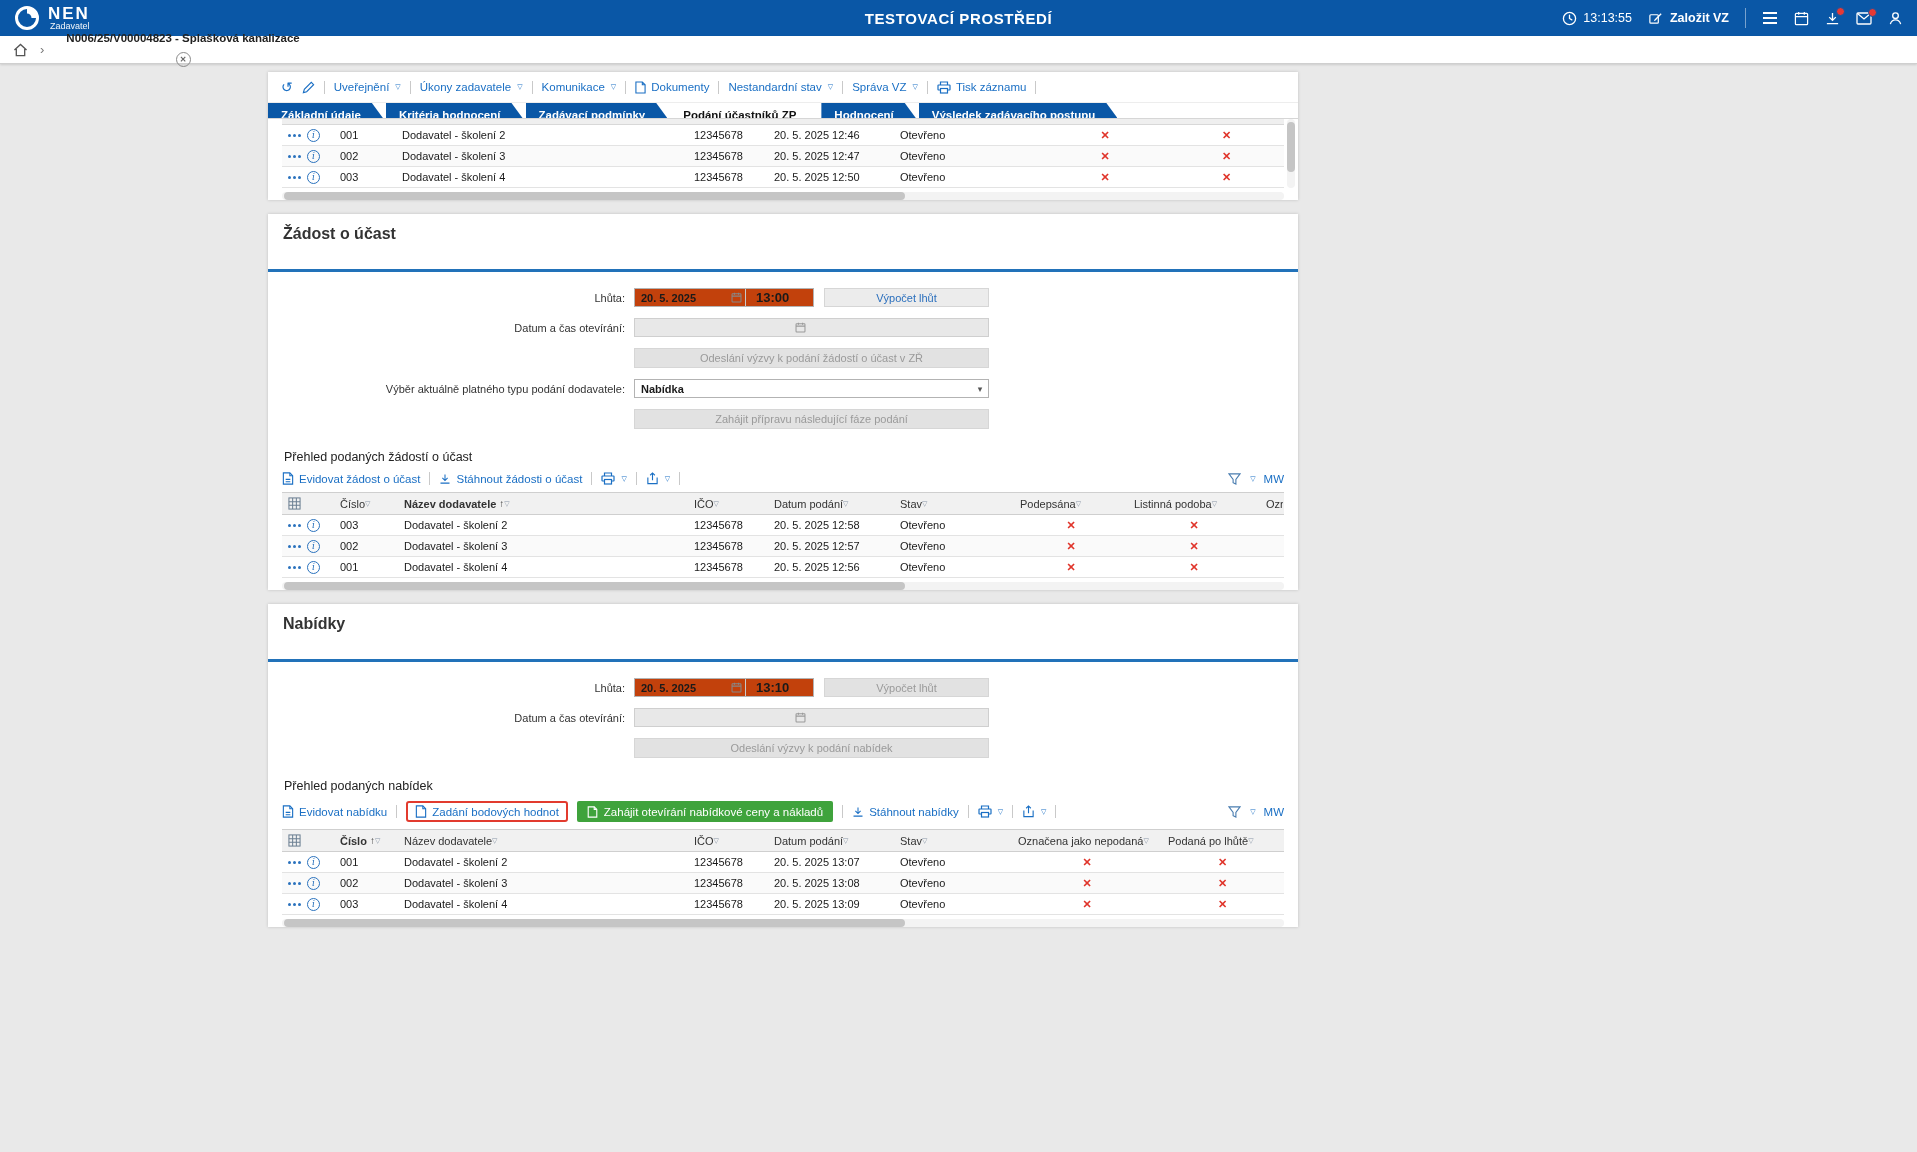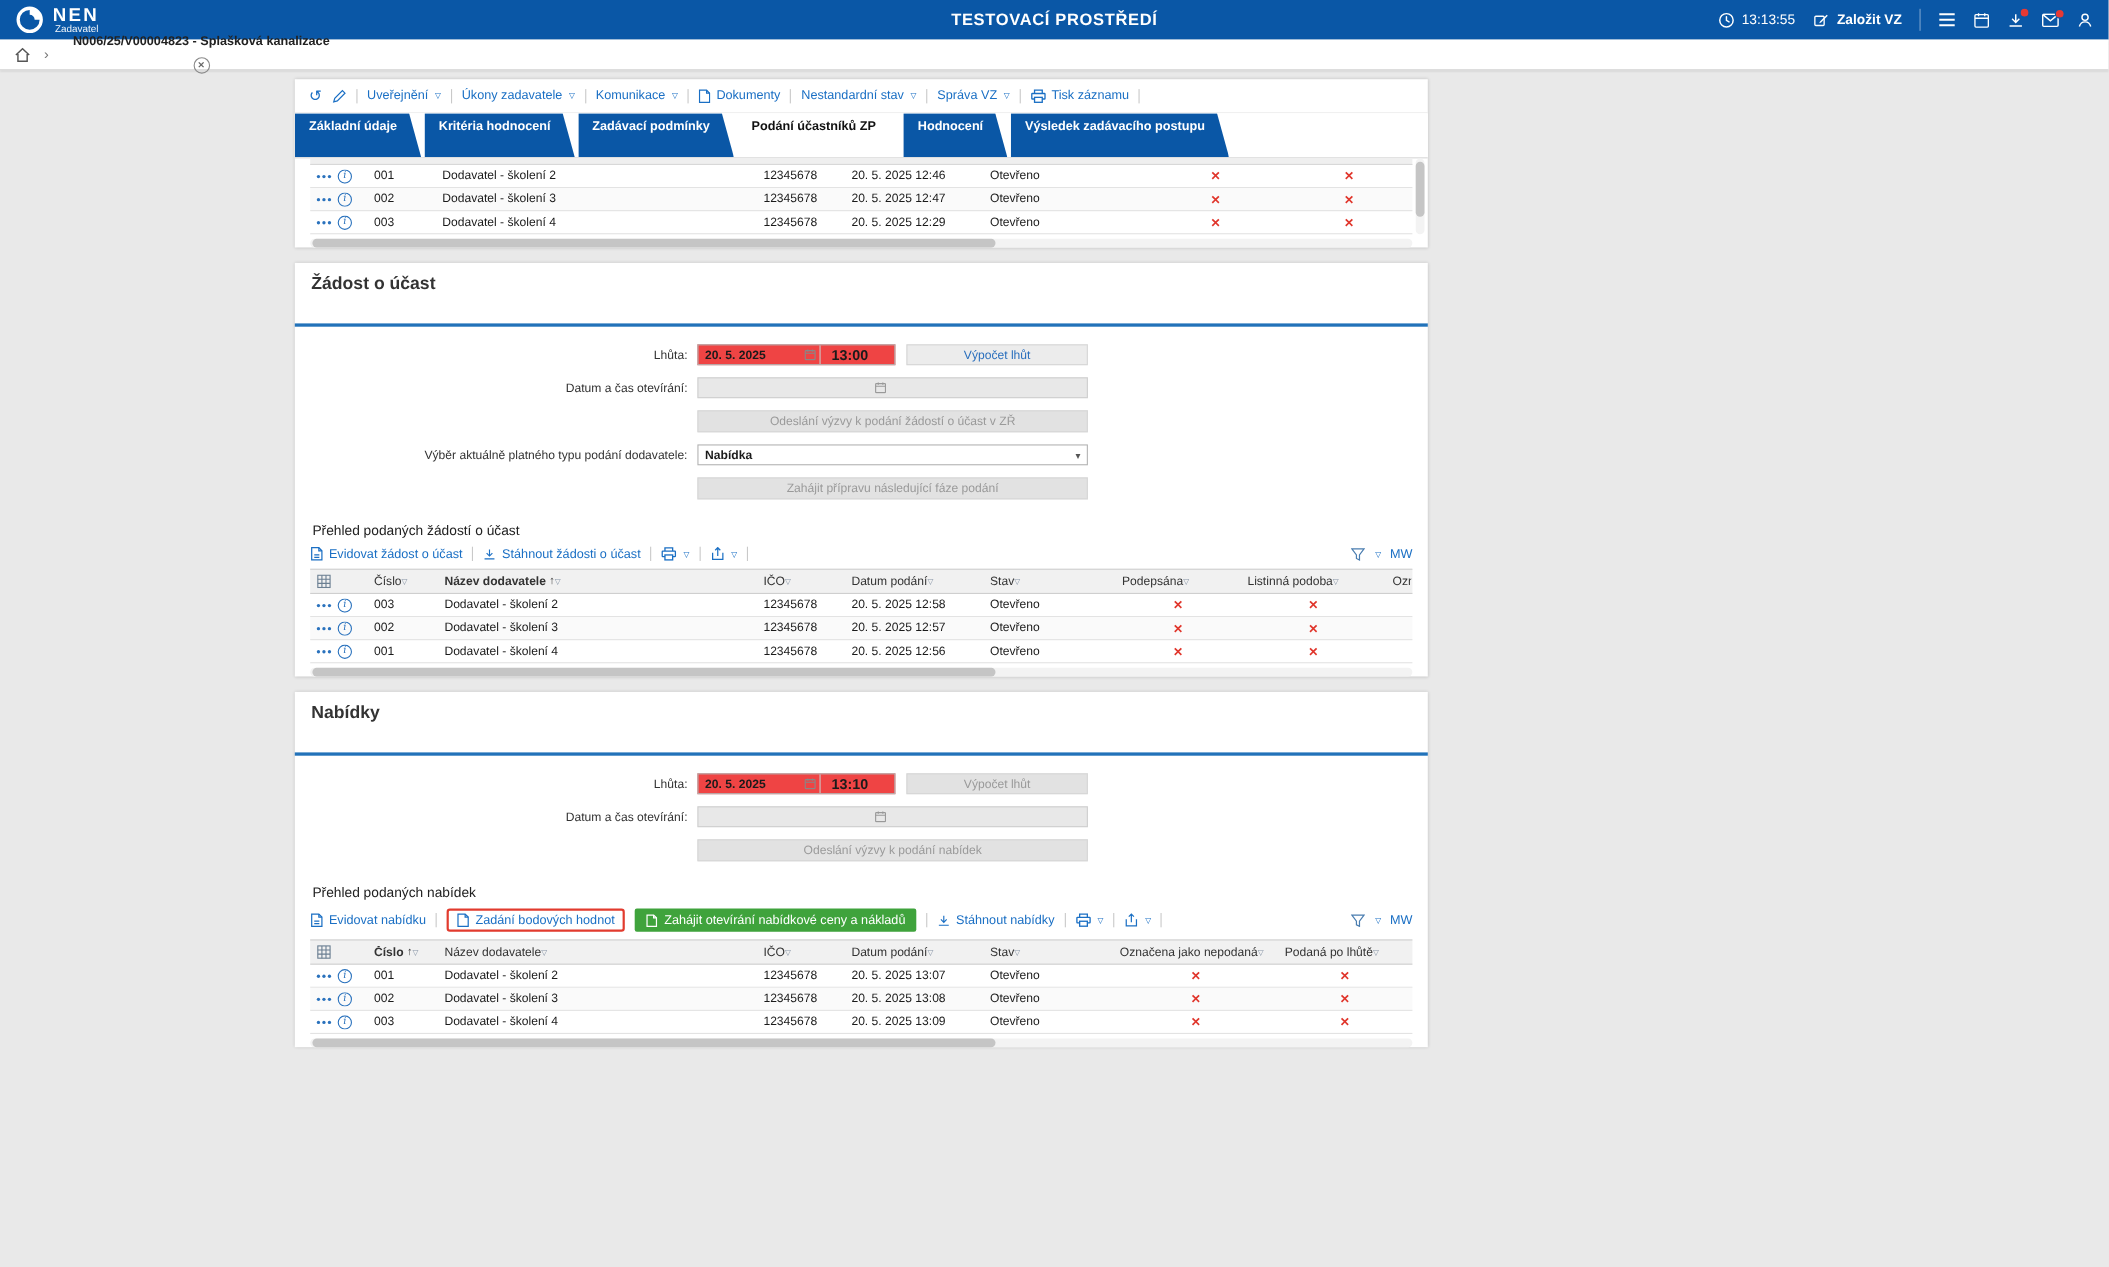--- a/index.html
+++ b/index.html
@@ -51,21 +51,21 @@
   
   .cmd-toolbar { display:flex; align-items:center; gap:9px; height:31px; padding:0 13px; border-bottom:1px solid #ededed; }
   .cmd-link { color:#1a6fc4; font-size:11.5px; display:flex; align-items:center; gap:5px; cursor:pointer; white-space:nowrap; }
   .cmd-sep { width:1px; height:13px; background:#c9c9c9; }
   .dd { font-size:7px; color:#1a6fc4; margin-left:1px; }
   .uni-ic { color:#1a6fc4; font-size:14px; line-height:14px; cursor:pointer; }
 
   
   .tabs-row { display:flex; border-bottom:1px solid #d6d6d6; background:#fff; }
   .tab {
-    height:40px; line-height:25px; padding:0 22px 0 13px;
+    height:15px; line-height:25px; padding:0 22px 0 13px;
     background:#0a57a6; color:#fff; font-weight:bold; font-size:11.5px;
     clip-path:polygon(0 0, calc(100% - 11px) 0, 100% 100%, 0 100%);
     margin-right:3px; cursor:pointer; white-space:nowrap;
   }
   .tab.active { background:#fff; color:#111; }
 
   
   .tbl { position:relative; margin:0 14px; }
   .clip-strip { height:6px; background:#efefef; border-bottom:1px solid #d8d8d8; }
   .thead {
@@ -101,21 +101,21 @@
   .vscroll .thumb { position:absolute; top:5%; left:0; width:8px; height:72%; background:#c5c5c5; border-radius:4px; }
   .hscroll { height:8px; background:#f3f3f3; margin:4px 14px 8px; border-radius:4px; position:relative; }
   .hscroll .thumb { position:absolute; left:2px; top:0; height:8px; width:62%; background:#c5c5c5; border-radius:4px; }
 
   
   .section-head { padding:11px 15px 26px; font-size:16px; font-weight:bold; color:#333; border-bottom:3px solid #2272b9; }
   .form { padding:16px 0 4px; }
   .frow { display:flex; align-items:center; margin-bottom:11px; }
   .flabel { width:366px; text-align:right; padding-right:9px; color:#333; font-size:11px; flex-shrink:0; }
   .fctl { display:flex; align-items:center; }
-  .datetime { display:flex; align-items:center; height:19px; border:1px solid #b3b3b3; background:#ef4444; width:180px; }
+  .datetime { display:flex; align-items:center; height:19px; border:1px solid #b3b3b3; background:#c2410c; width:180px; }
   .datetime .d { width:92px; padding-left:6px; font-weight:bold; font-size:11px; }
   .datetime .t { width:58px; padding-left:10px; font-weight:bold; font-size:13px; border-left:1px solid #c9c9c9; height:100%; display:flex; align-items:center; }
   .cal-pad { width:18px; display:flex; justify-content:center; }
   .btn-flat {
     height:19px; background:#ececec; border:1px solid #d6d6d6; color:#2a6fbd;
     font-size:11px; display:flex; align-items:center; justify-content:center; cursor:pointer;
   }
   .btn-flat.disabled { color:#9a9a9a; background:#e2e2e2; cursor:default; }
   .vypocet { width:165px; margin-left:10px; }
   .dis-input { width:355px; height:19px; background:#e8e8e8; border:1px solid #cfcfcf; display:flex; align-items:center; }
@@ -332,21 +332,21 @@
             <span class="menu-dots">
                 <i></i>
                 <i></i>
                 <i></i>
               </span>
             <span class="info-ic">i</span>
           </div>
           <div class="td A1">003</div>
           <div class="td A2">Dodavatel - školení 4</div>
           <div class="td A3">12345678</div>
-          <div class="td A4">20. 5. 2025 12:29</div>
+          <div class="td A4">20. 5. 2025 12:50</div>
           <div class="td A5">Otevřeno</div>
           <div class="td A6 center">
               <span class="cross">✕</span>
             </div>
           <div class="td A7 center">
               <span class="cross">✕</span>
             </div>
         </div>
 
         <div class="vscroll">

